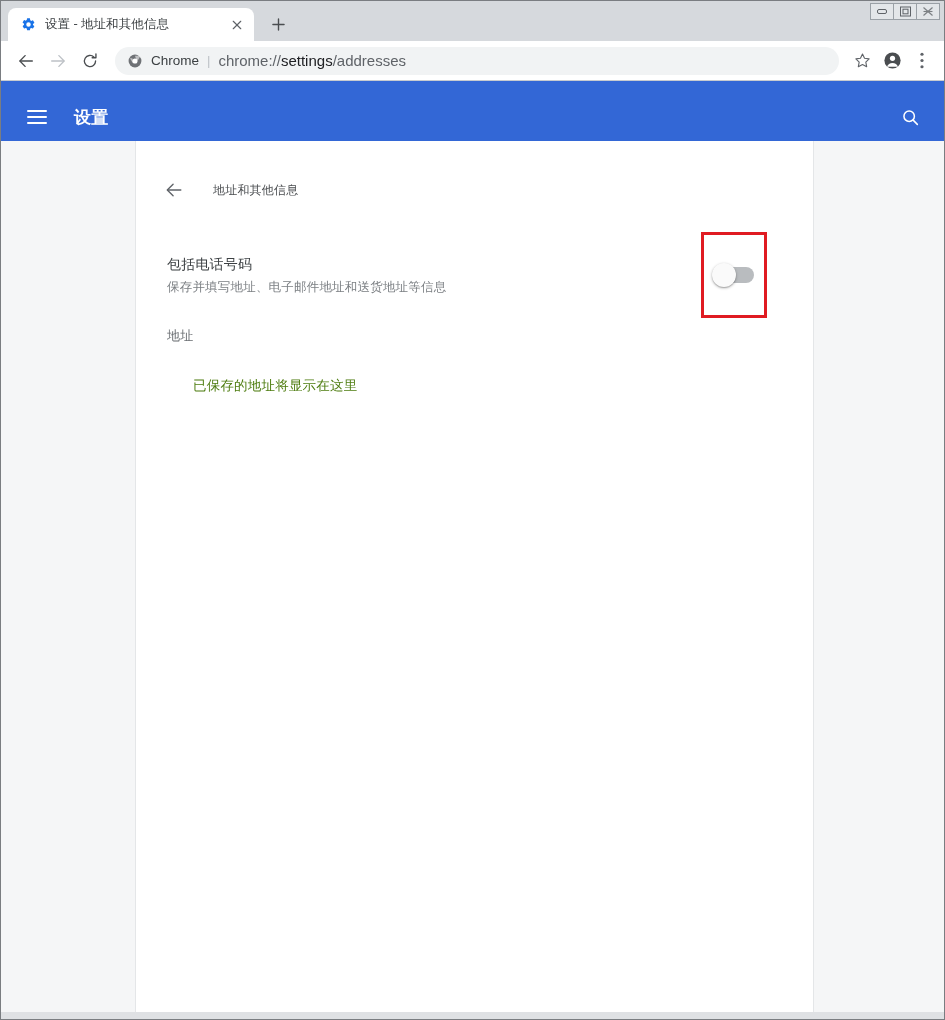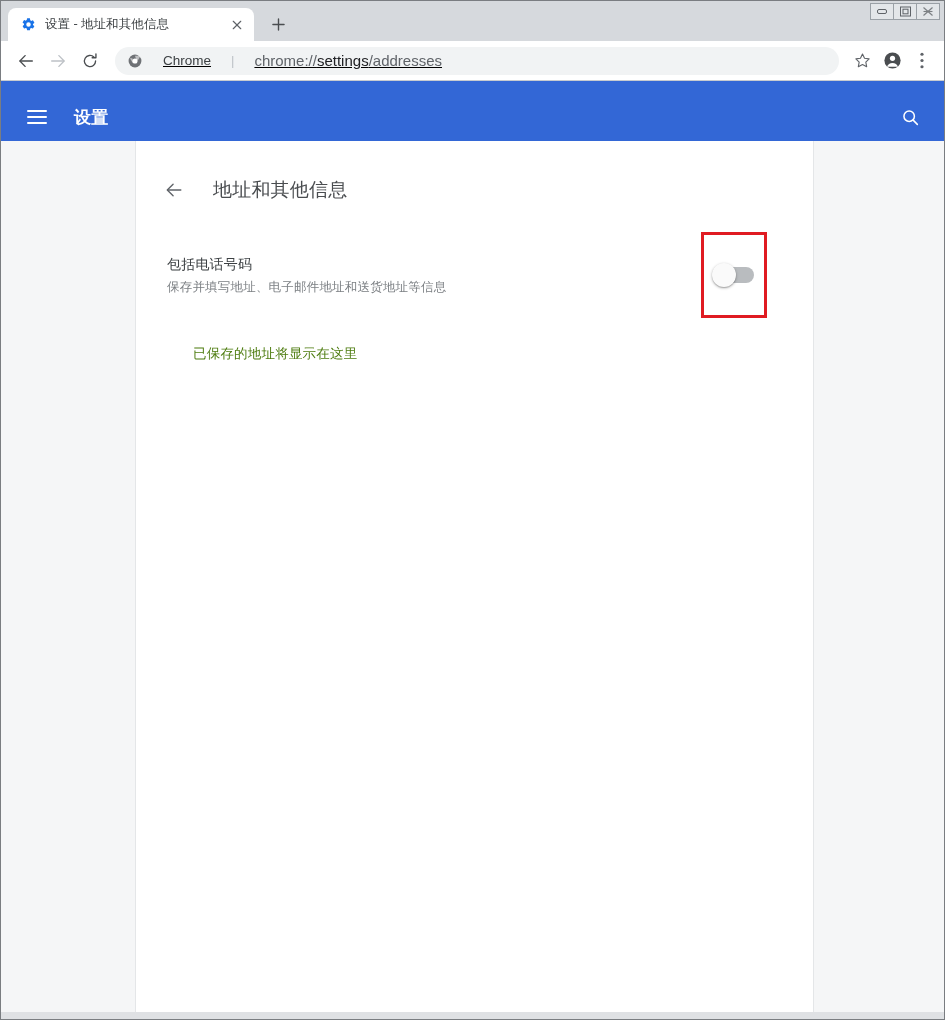--- a/index.html
+++ b/index.html
@@ -112,23 +112,22 @@
   .navbtn.disabled { color: #bdc1c6; }
   .omnibox {
     flex: 1 1 auto;
     height: 28px;
     background: #f1f3f4;
     border-radius: 14px;
     display: flex;
     align-items: center;
     padding: 0 12px;
     margin: 0 7px 0 8px;
-    gap: 20px;
+    gap: 8px;
     overflow: hidden;
-    text-decoration: underline;
   }
   .omni-chrome-icon { width: 16px; height: 16px; flex: 0 0 16px; display:flex; align-items:center; justify-content:center;}
   .omni-scheme-label { font-size: 13.5px; color: #3c4043; white-space: nowrap; }
   .omni-sep { color: #bdc1c6; font-size: 13px; }
   .omni-url { font-size: 15px; color: #5f6368; white-space: nowrap; }
   .omni-url .strong { color: #202124; }
   .tbicon {
     width: 28px; height: 28px;
     display: flex; align-items: center; justify-content: center;
     color: #5f6368;
@@ -196,21 +195,21 @@
   }
   .back-arrow {
     width: 36px; height: 36px;
     display: flex; align-items: center; justify-content: center;
     color: #5f6368;
     border-radius: 50%;
     flex: 0 0 36px;
   }
   .subpage-title {
     margin-left: 21px;
-    font-size: 19px;
+    font-size: 12px;
     color: #4a4d50;
     letter-spacing: 0.2px;
   }
 
   .toggle-row {
     display: flex;
     align-items: center;
     padding: 0 46px 0 31px;
     height: 76px;
     margin-top: 18px;
@@ -430,20 +429,21 @@
         </div>
 
         <div class="toggle-wrap">
           <div class="toggle-highlight"></div>
           <div class="switch">
             <div class="knob"></div>
           </div>
         </div>
       </div>
 
+      <div class="section-title">地址</div>
 
       <div class="empty-state">已保存的地址将显示在这里</div>
 
     </div>
 
     <div class="bottom-strip"></div>
   </div>
 
 </div>
 

